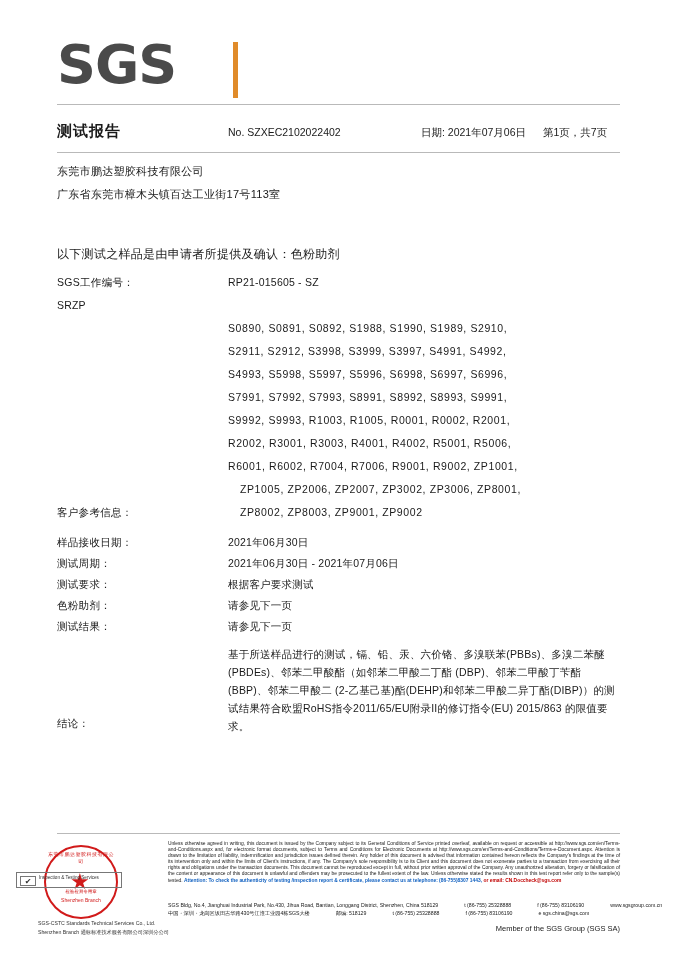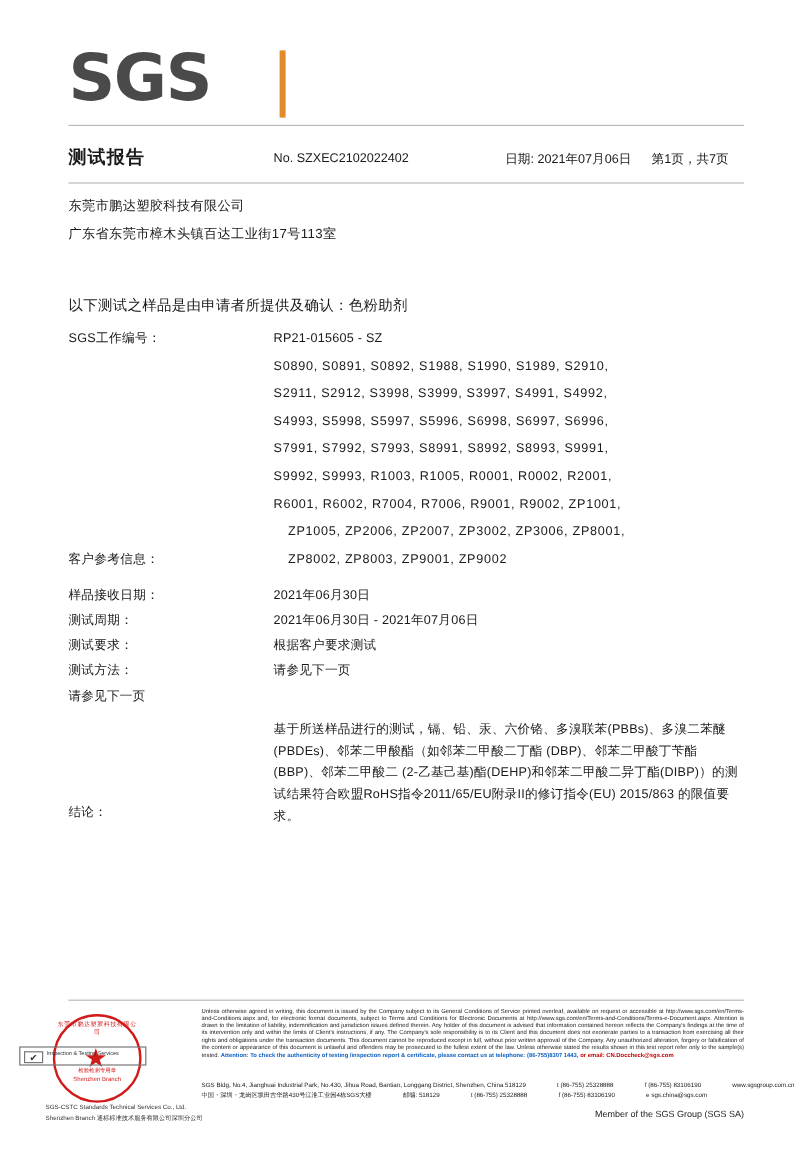--- a/index.html
+++ b/index.html
@@ -336,30 +336,32 @@
   <div class="sample-line">以下测试之样品是由申请者所提供及确认：色粉助剂</div>
 
   <div class="fields">
 
     <div class="field-row">
       <div class="field-label">SGS工作编号：</div>
       <div class="field-value">RP21-015605 - SZ</div>
     </div>
 
     <div class="field-row">
+      <div class="field-value">SRZP</div>
     </div>
 
     <div class="field-row">
       <div class="field-label">客户参考信息：</div>
       <div class="field-value mono-ish ref-lines">
         <div>S0890, S0891, S0892, S1988, S1990, S1989, S2910,</div>
         <div>S2911, S2912, S3998, S3999, S3997, S4991, S4992,</div>
         <div>S4993, S5998, S5997, S5996, S6998, S6997, S6996,</div>
         <div>S7991, S7992, S7993, S8991, S8992, S8993, S9991,</div>
         <div>S9992, S9993, R1003, R1005, R0001, R0002, R2001,</div>
+        <div>R2002, R3001, R3003, R4001, R4002, R5001, R5006,</div>
         <div>R6001, R6002, R7004, R7006, R9001, R9002, ZP1001,</div>
         <div class="indent">ZP1005, ZP2006, ZP2007, ZP3002, ZP3006, ZP8001,</div>
         <div class="indent">ZP8002, ZP8003, ZP9001, ZP9002</div>
       </div>
     </div>
 
     <div style="height:8px"></div>
 
     <div class="field-row tight">
       <div class="field-label">样品接收日期：</div>
@@ -370,25 +372,26 @@
       <div class="field-label">测试周期：</div>
       <div class="field-value">2021年06月30日 - 2021年07月06日</div>
     </div>
 
     <div class="field-row tight">
       <div class="field-label">测试要求：</div>
       <div class="field-value">根据客户要求测试</div>
     </div>
 
     <div class="field-row tight">
-      <div class="field-label">测试方法：</div>
+      <div class="field-label">色粉助剂：</div>
       <div class="field-value">请参见下一页</div>
     </div>
 
     <div class="field-row tight">
+      <div class="field-label">测试结果：</div>
       <div class="field-value">请参见下一页</div>
     </div>
 
     <div style="height:8px"></div>
 
     <div class="field-row">
       <div class="field-label">结论：</div>
       <div class="field-value conclusion-value">基于所送样品进行的测试，镉、铅、汞、六价铬、多溴联苯(PBBs)、多溴二苯醚(PBDEs)、邻苯二甲酸酯（如邻苯二甲酸二丁酯 (DBP)、邻苯二甲酸丁苄酯(BBP)、邻苯二甲酸二 (2-乙基己基)酯(DEHP)和邻苯二甲酸二异丁酯(DIBP)）的测试结果符合欧盟RoHS指令2011/65/EU附录II的修订指令(EU) 2015/863 的限值要求。</div>
     </div>
 

